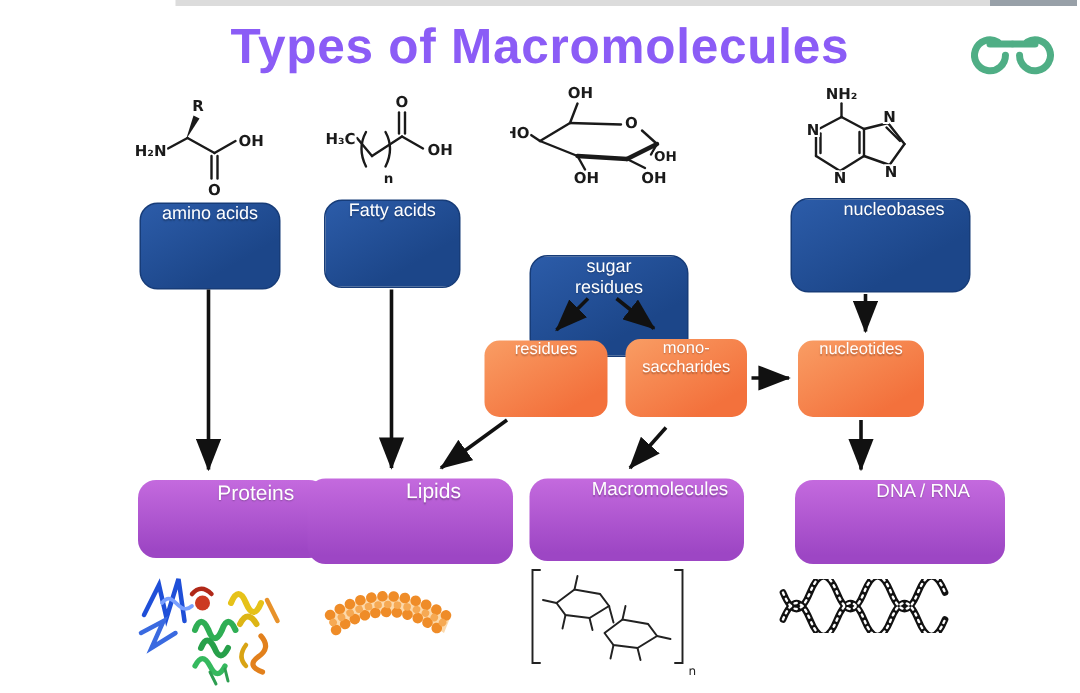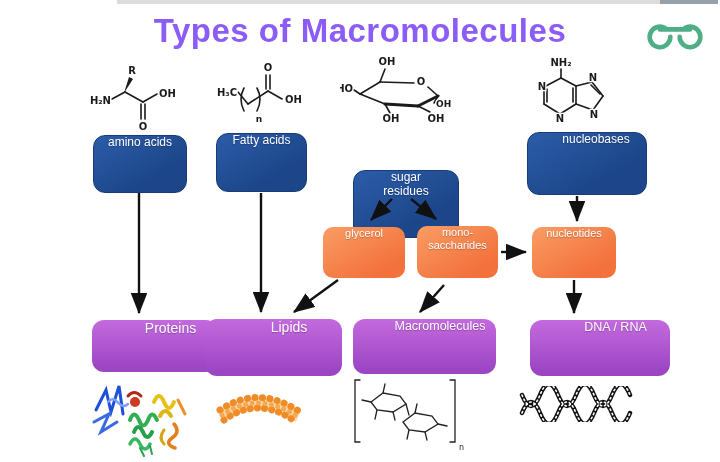--- a/index.html
+++ b/index.html
@@ -138,21 +138,21 @@
       <span class="lbl">Fatty acids</span>
     </div>
   <div class="box box-blue b-sugar">
       <span class="lbl">sugar residues</span>
     </div>
   <div class="box box-blue b-nucleobases">
       <span class="lbl">nucleobases</span>
     </div>
 
   <div class="box box-orange b-glycerol">
-      <span class="lbl">glycerol</span>
+      <span class="lbl">residues</span>
     </div>
   <div class="box box-orange b-mono">
       <span class="lbl">mono-saccharides</span>
     </div>
   <div class="box box-orange b-nucleotides">
       <span class="lbl">nucleotides</span>
     </div>
 
   <div class="box box-purple b-proteins">
       <span class="lbl">Proteins</span>

